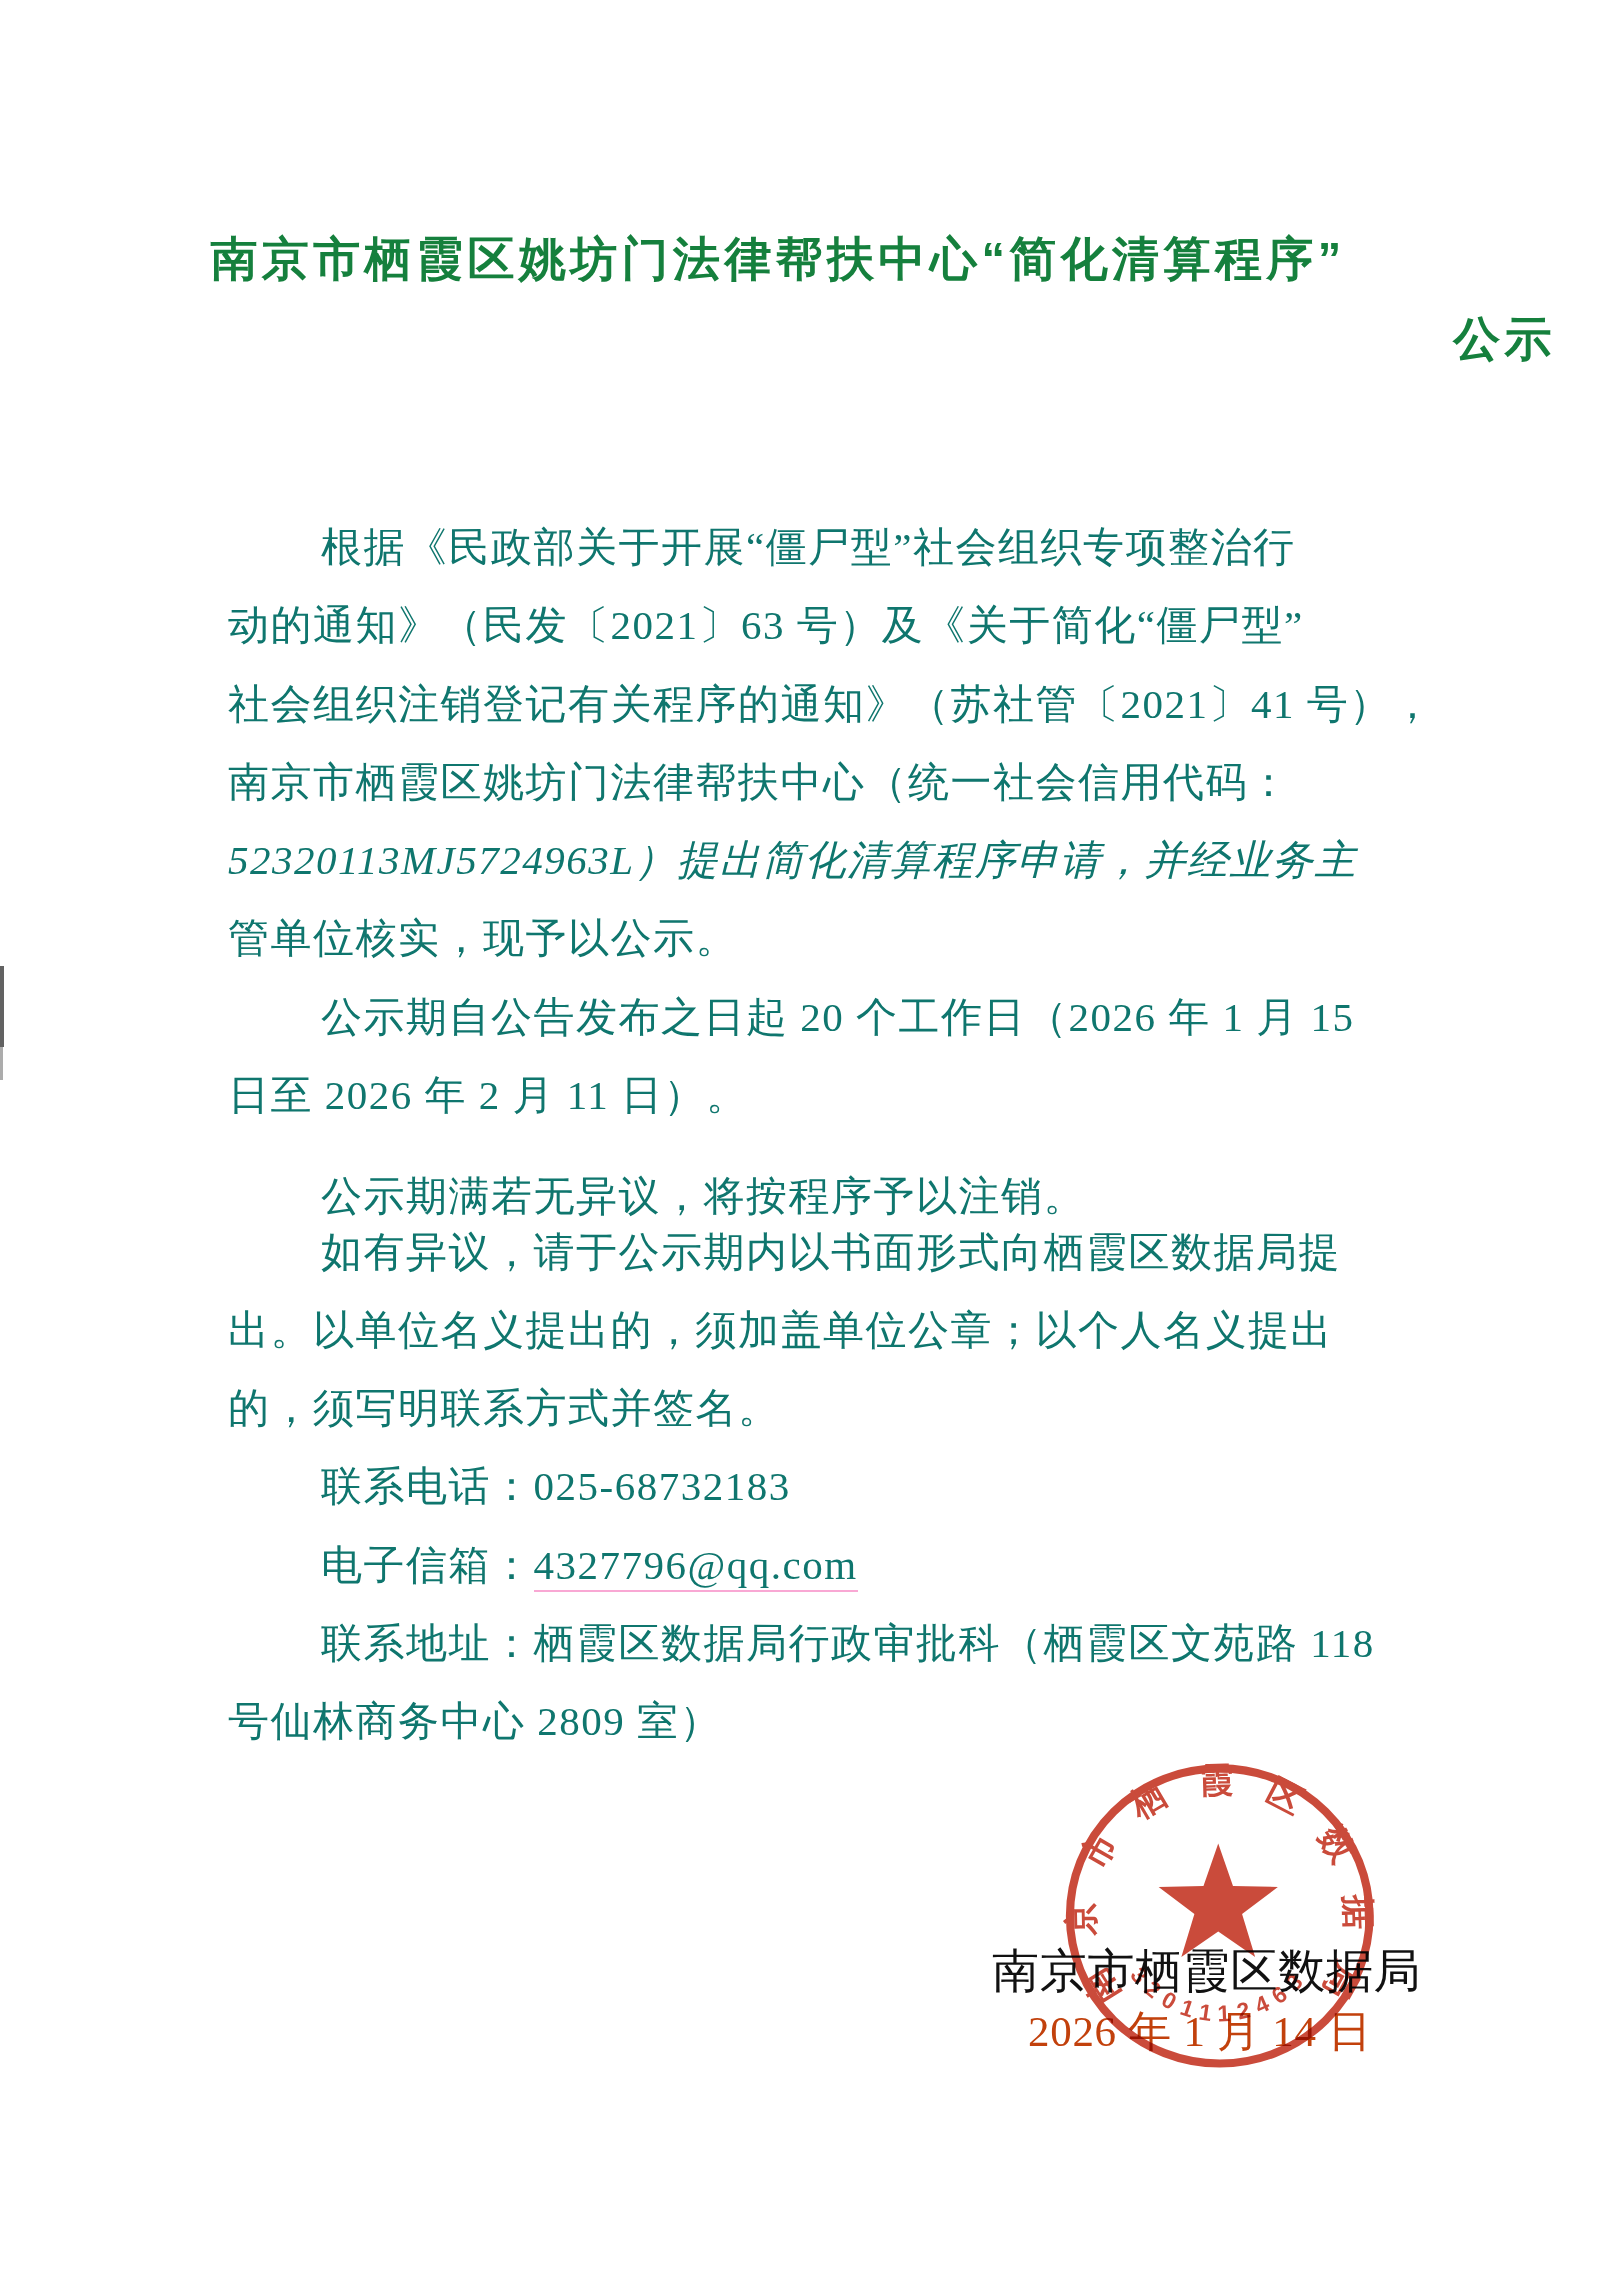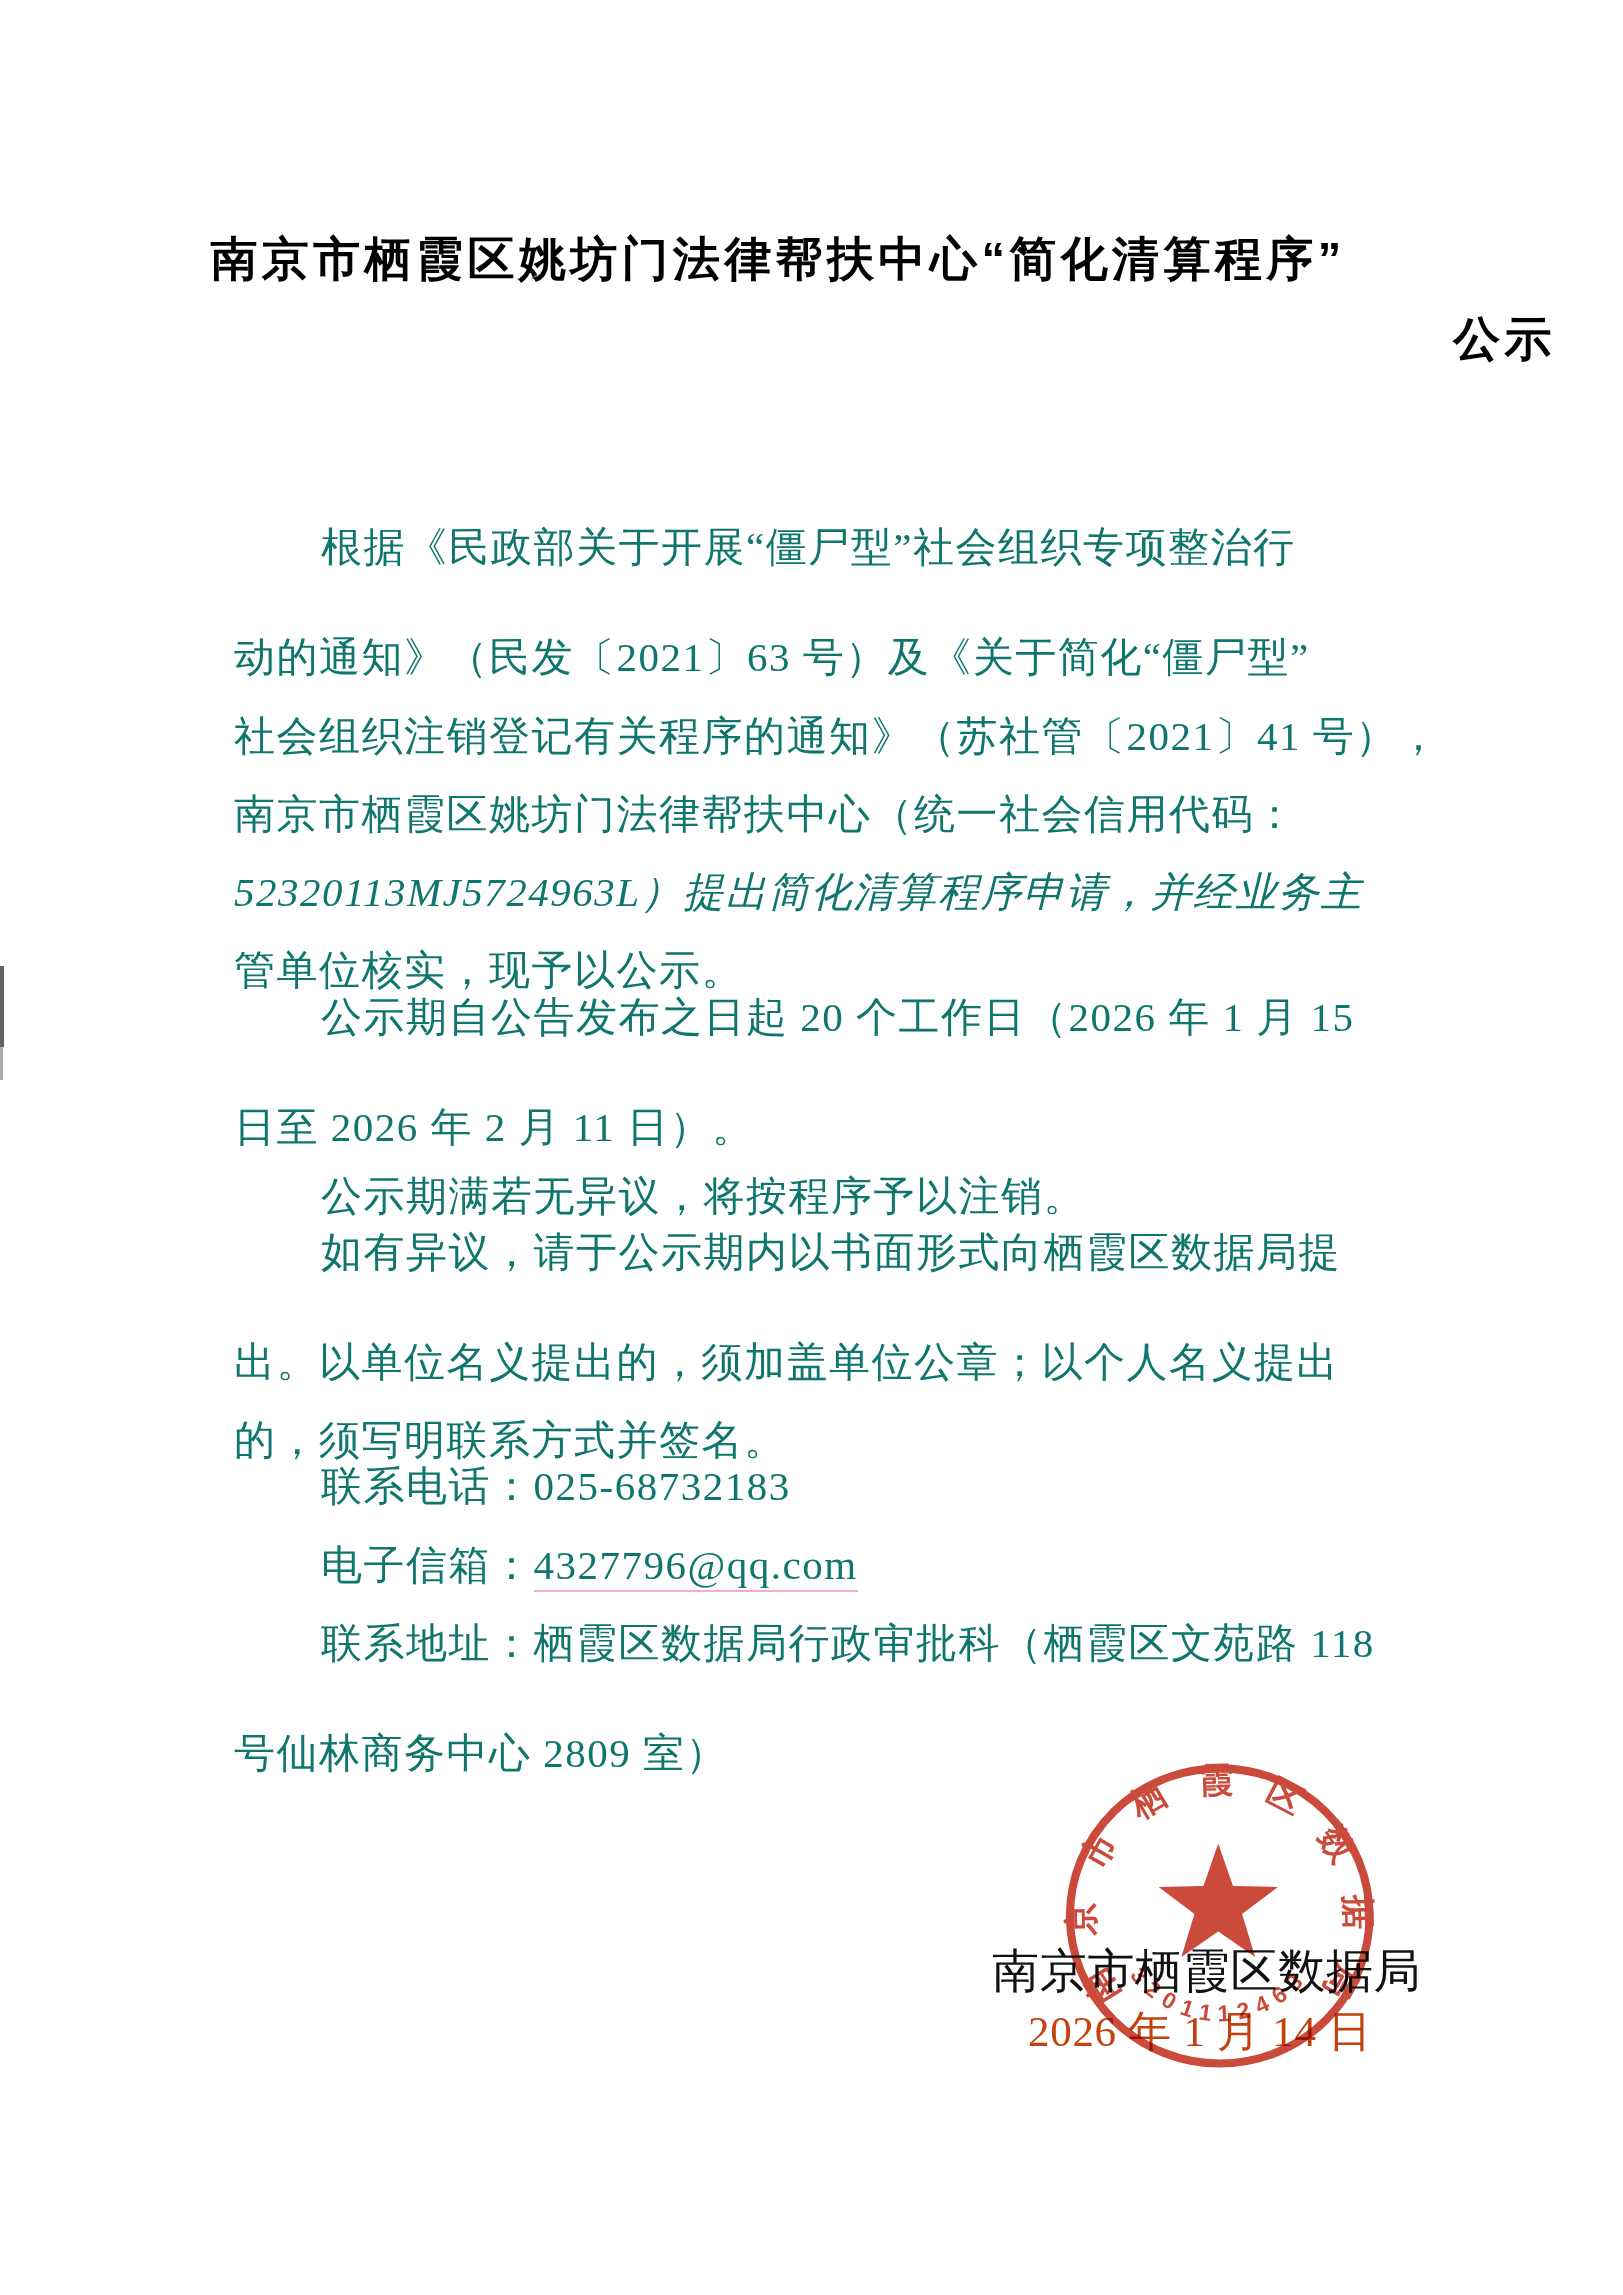--- a/index.html
+++ b/index.html
@@ -5,28 +5,28 @@
   html,body{margin:0;padding:0;}
   body{
     width:1624px;height:2295px;position:relative;background:#ffffff;
     font-family:"Liberation Serif","DejaVu Serif",serif;color:#151515;
     overflow:hidden;
   }
   .doc-title{
     position:absolute;left:0;width:1556px;text-align:center;
     font-family:"Liberation Sans","DejaVu Sans",sans-serif;
     font-weight:700;font-size:47px;letter-spacing:4.4px;line-height:1;
-    color:#000000;white-space:pre;
+    color:#15803d;white-space:pre;
   }
   .line{
     position:absolute;font-size:41px;letter-spacing:1.5px;line-height:1;
     white-space:pre;color:#0f766e;
   }
   .indent{left:321px;}
-  .flush{left:234px;margin-top:32px;}
+  .flush{left:228px;}
   .email-underline{
     border-bottom:2px solid #f9a8d4;padding-bottom:2.2px;
   }
   .signature{
     position:absolute;font-size:47px;letter-spacing:0.7px;line-height:1;
     white-space:pre;color:#111;mix-blend-mode:multiply;z-index:3;
   }
   .sig-date{
     position:absolute;font-size:43px;letter-spacing:0.7px;line-height:1;
     white-space:pre;color:#c2410c;mix-blend-mode:multiply;z-index:3;

